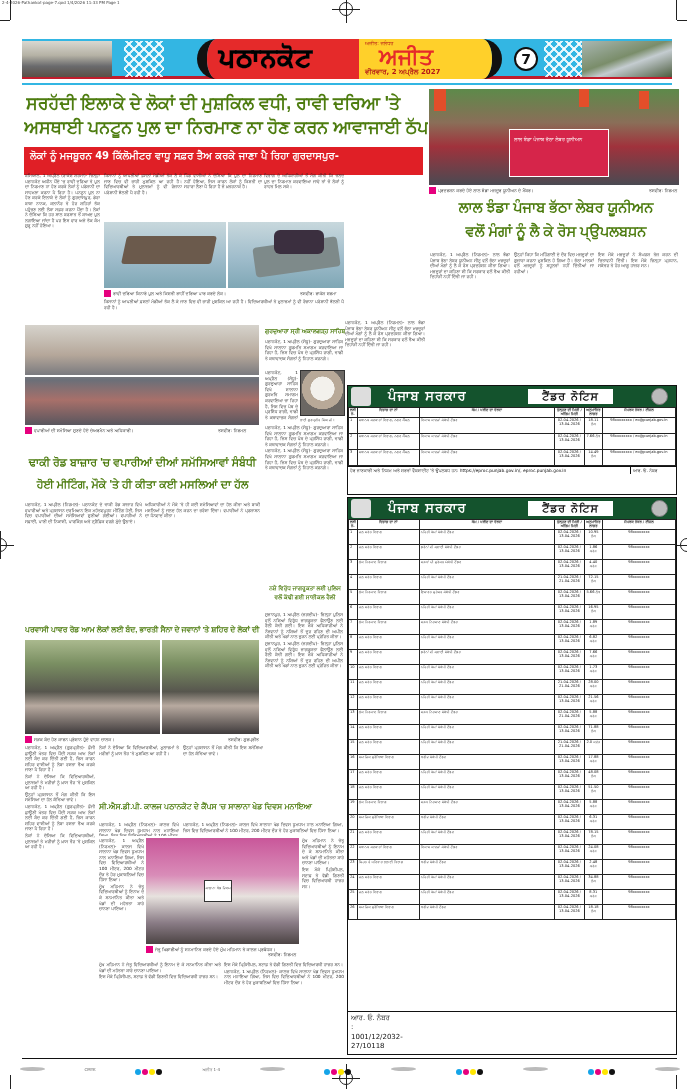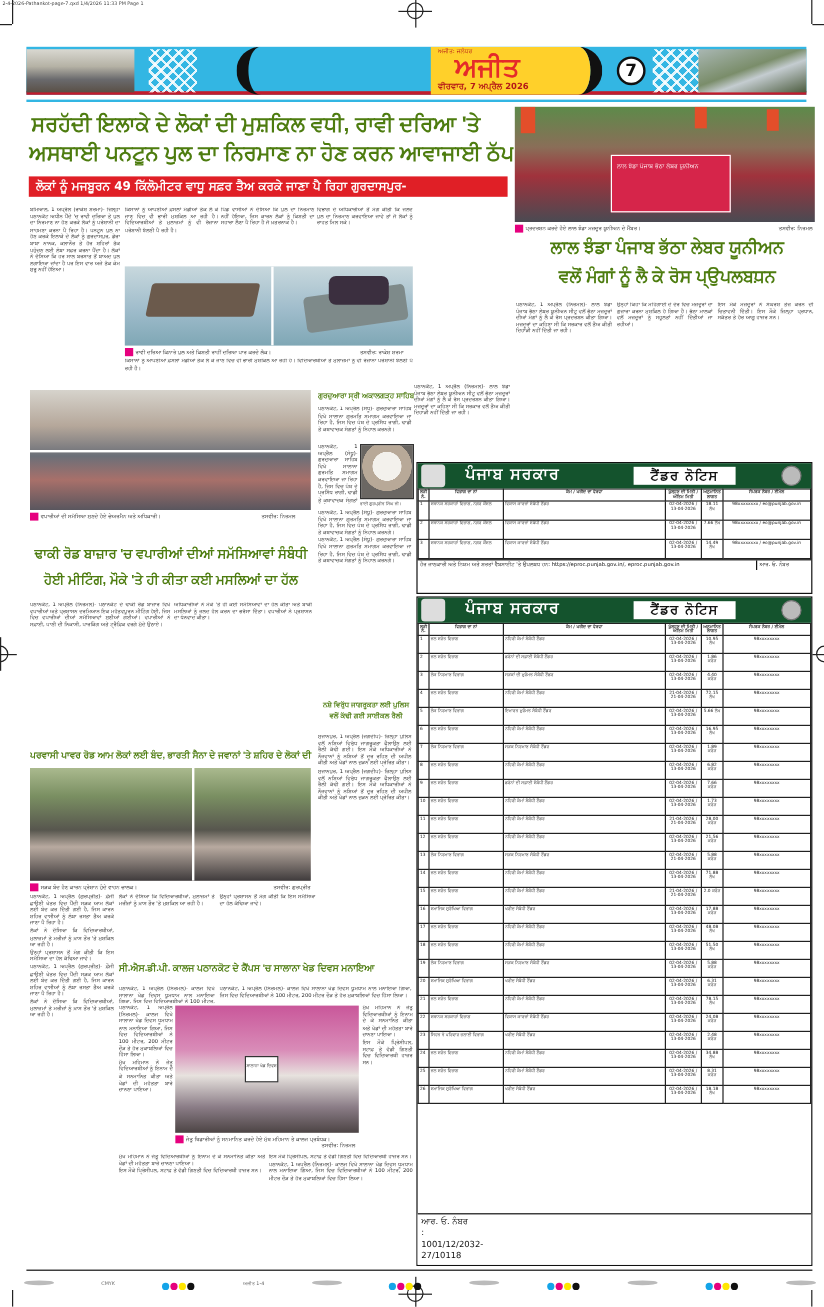--- a/index.html
+++ b/index.html
@@ -81,33 +81,36 @@
 <div class="abs reg" style="left:339px;top:1071px;"></div>
 <div class="abs crop-mark-v" style="left:10px;top:1075px;height:14px;"></div>
 <div class="abs crop-mark-v" style="left:676px;top:1075px;height:14px;"></div>
 
 <div class="abs masthead">
   <div class="abs mh-photo-l"></div>
   <div class="abs mh-pattern" style="left:102px;"></div>
   <div class="abs mh-pattern" style="left:522px;"></div>
   <div class="abs mh-photo-r"></div>
   <div class="abs mh-pill">
+    <div class="abs mh-red">
+      <span class="abs mh-city">ਪਠਾਨਕੋਟ</span>
+    </div>
     <div class="abs mh-yellow">
       <span class="abs mh-edition">ਅਜੀਤ: ਜਲੰਧਰ</span>
       <span class="abs mh-brand">ਅਜੀਤ</span>
-      <span class="abs mh-date">ਵੀਰਵਾਰ, 7 ਅਪ੍ਰੈਲ 2026</span>
+      <span class="abs mh-date">ਵੀਰਵਾਰ, 2 ਅਪ੍ਰੈਲ 2027</span>
     </div>
   </div>
   <div class="abs mh-page">7</div>
 </div>
 <div class="abs rule-blue"></div>
 
 <div class="abs headline" style="left:26px;top:92px;width:400px;font-size:17.5px;line-height:22px;">ਸਰਹੱਦੀ ਇਲਾਕੇ ਦੇ ਲੋਕਾਂ ਦੀ ਮੁਸ਼ਕਿਲ ਵਧੀ, ਰਾਵੀ ਦਰਿਆ 'ਤੇ</div>
 <div class="abs headline" style="left:24px;top:116px;width:404px;font-size:17.5px;line-height:22px;">ਅਸਥਾਈ ਪਨਟੂਨ ਪੁਲ ਦਾ ਨਿਰਮਾਣ ਨਾ ਹੋਣ ਕਰਨ ਆਵਾਜਾਈ ਠੱਪ</div>
-<div class="abs redbar" style="left:24px;top:147px;width:399px;height:17px;font-size:10px;line-height:17px;">ਲੋਕਾਂ ਨੂੰ ਮਜਬੂਰਨ 49 ਕਿੱਲੋਮੀਟਰ ਵਾਧੂ ਸਫ਼ਰ ਤੈਅ ਕਰਕੇ ਜਾਣਾ ਪੈ ਰਿਹਾ ਗੁਰਦਾਸਪੁਰ-</div>
+<div class="abs redbar" style="left:24px;top:147px;width:399px;height:28px;font-size:10px;line-height:17px;">ਲੋਕਾਂ ਨੂੰ ਮਜਬੂਰਨ 49 ਕਿੱਲੋਮੀਟਰ ਵਾਧੂ ਸਫ਼ਰ ਤੈਅ ਕਰਕੇ ਜਾਣਾ ਪੈ ਰਿਹਾ ਗੁਰਦਾਸਪੁਰ-</div>
 
 <div class="abs col" style="left:25px;top:173px;width:75px;height:230px;">
     <p>ਬਮਿਆਲ, 1 ਅਪ੍ਰੈਲ (ਰਾਕੇਸ਼ ਸ਼ਰਮਾ)- ਜ਼ਿਲ੍ਹਾ ਪਠਾਨਕੋਟ ਅਧੀਨ ਪੈਂਦੇ 'ਚ ਰਾਵੀ ਦਰਿਆ ਤੇ ਪੁਲ ਦਾ ਨਿਰਮਾਣ ਨਾ ਹੋਣ ਕਰਕੇ ਲੋਕਾਂ ਨੂੰ ਪਰੇਸ਼ਾਨੀ ਦਾ ਸਾਹਮਣਾ ਕਰਨਾ ਪੈ ਰਿਹਾ ਹੈ। ਪਨਟੂਨ ਪੁਲ ਨਾ ਹੋਣ ਕਰਕੇ ਇਲਾਕੇ ਦੇ ਲੋਕਾਂ ਨੂੰ ਗੁਰਦਾਸਪੁਰ, ਡੇਰਾ ਬਾਬਾ ਨਾਨਕ, ਕਲਾਨੌਰ ਤੇ ਹੋਰ ਸ਼ਹਿਰਾਂ ਤੱਕ ਪਹੁੰਚਣ ਲਈ ਲੰਬਾ ਸਫ਼ਰ ਕਰਨਾ ਪੈਂਦਾ ਹੈ। ਲੋਕਾਂ ਨੇ ਦੱਸਿਆ ਕਿ ਹਰ ਸਾਲ ਬਰਸਾਤ ਤੋਂ ਬਾਅਦ ਪੁਲ ਲਗਾਇਆ ਜਾਂਦਾ ਹੈ ਪਰ ਇਸ ਵਾਰ ਅਜੇ ਤੱਕ ਕੰਮ ਸ਼ੁਰੂ ਨਹੀਂ ਹੋਇਆ।</p>
   </div>
 <div class="abs col" style="left:104px;top:173px;width:78px;height:46px;">
     <p>ਕਿਸਾਨਾਂ ਨੂੰ ਆਪਣੀਆਂ ਫ਼ਸਲਾਂ ਮੰਡੀਆਂ ਤੱਕ ਲੈ ਕੇ ਜਾਣ ਵਿਚ ਵੀ ਭਾਰੀ ਮੁਸ਼ਕਿਲ ਆ ਰਹੀ ਹੈ। ਵਿਦਿਆਰਥੀਆਂ ਤੇ ਮੁਲਾਜ਼ਮਾਂ ਨੂੰ ਵੀ ਰੋਜ਼ਾਨਾ ਪਰੇਸ਼ਾਨੀ ਝੱਲਣੀ ਪੈ ਰਹੀ ਹੈ।</p>
   </div>
 <div class="abs col" style="left:184px;top:173px;width:78px;height:46px;">
     <p>ਪਿੰਡ ਵਾਸੀਆਂ ਨੇ ਦੱਸਿਆ ਕਿ ਪੁਲ ਦਾ ਨਿਰਮਾਣ ਨਹੀਂ ਹੋਇਆ, ਜਿਸ ਕਾਰਨ ਲੋਕਾਂ ਨੂੰ ਕਿਸ਼ਤੀ ਦਾ ਸਹਾਰਾ ਲੈਣਾ ਪੈ ਰਿਹਾ ਹੈ ਜੋ ਖ਼ਤਰਨਾਕ ਹੈ।</p>
   </div>

